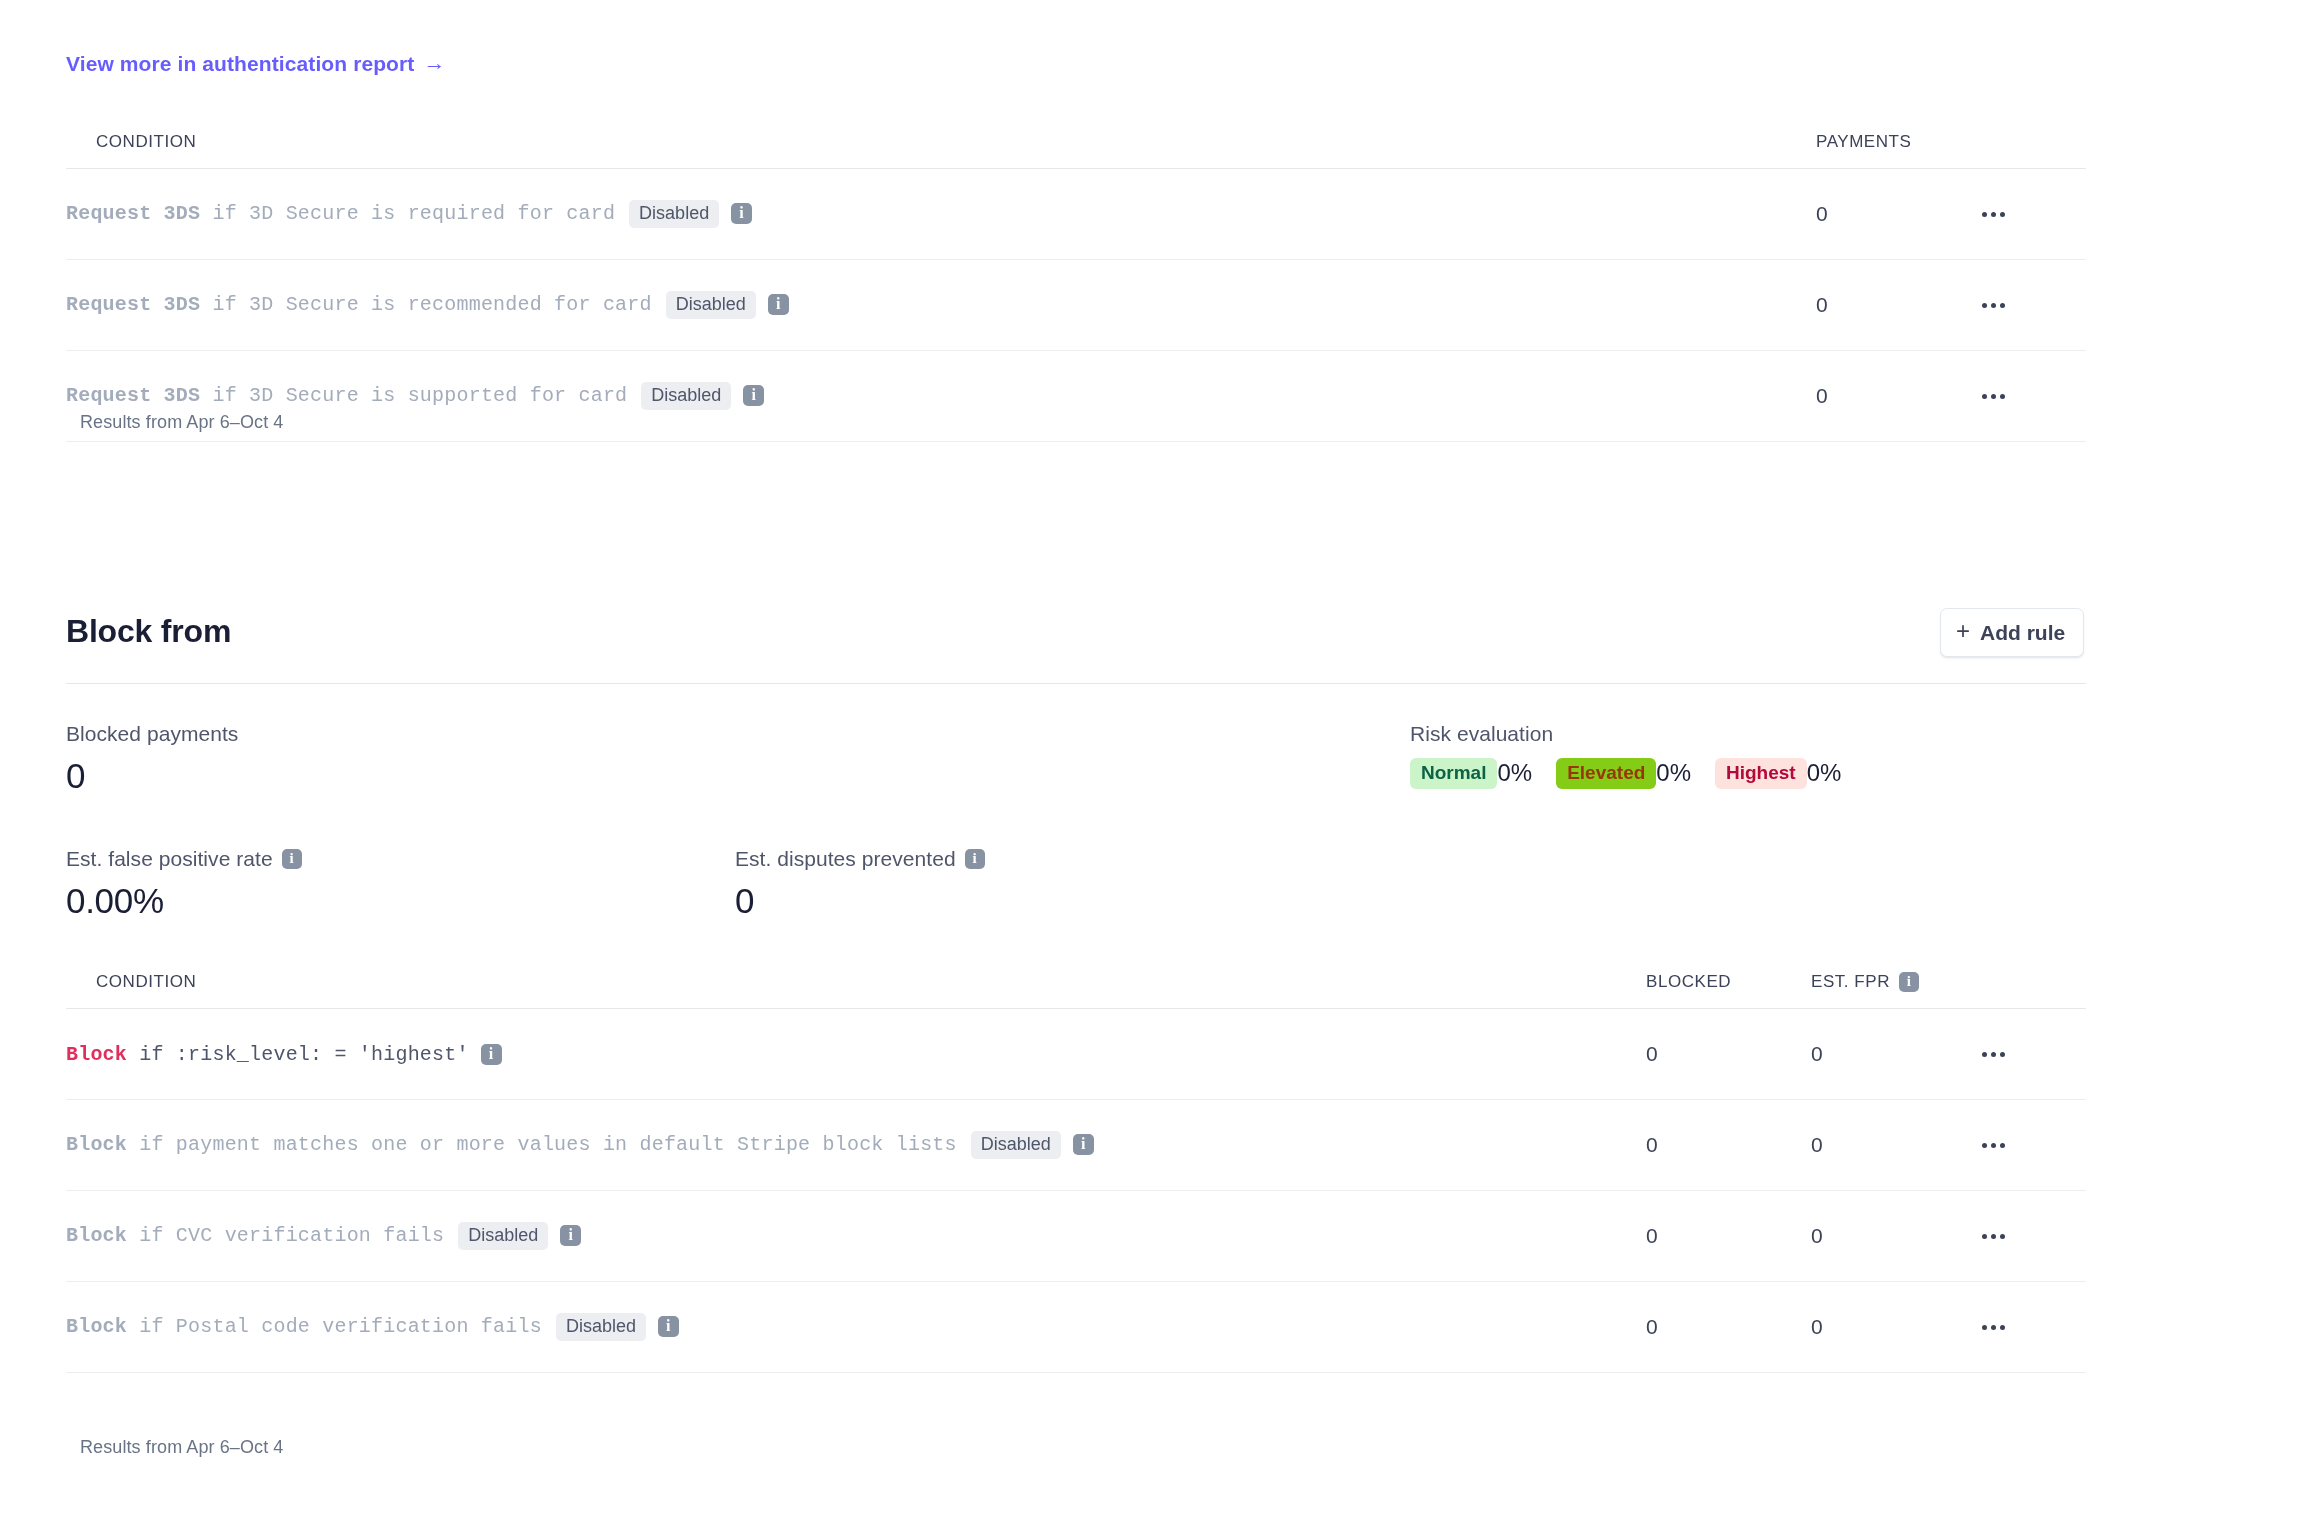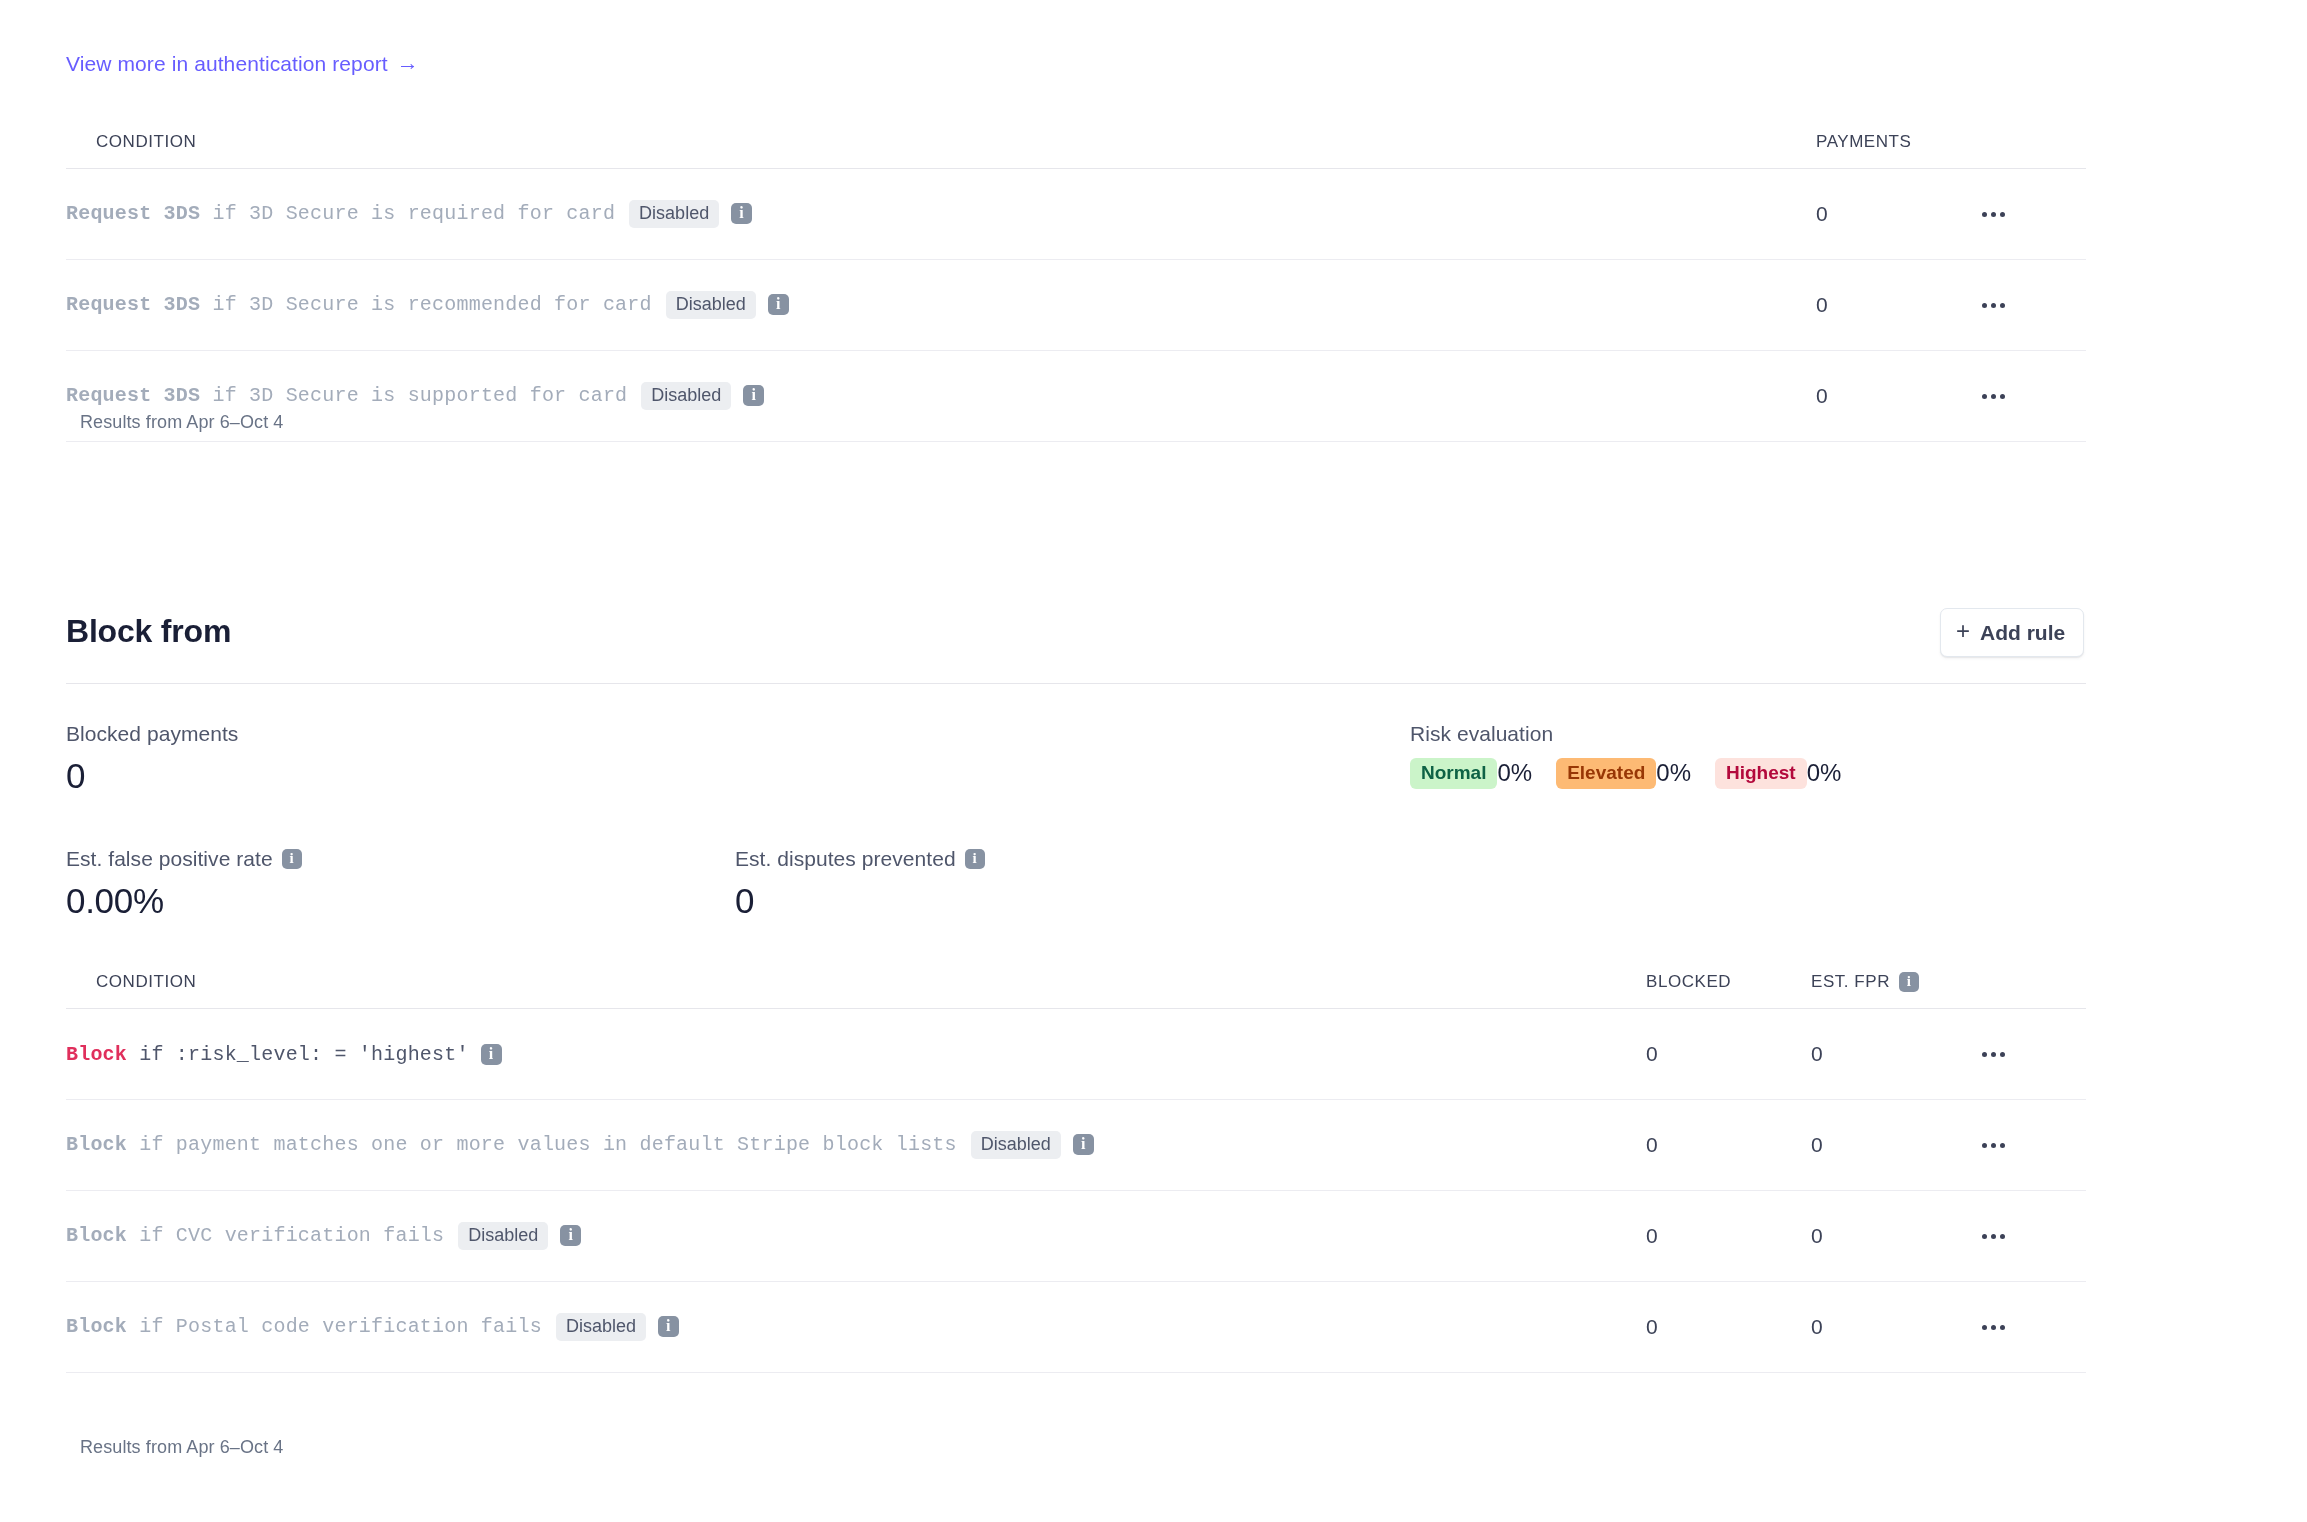--- a/index.html
+++ b/index.html
@@ -25,21 +25,21 @@
     position: absolute;
     left: 66px;
     top: 52px;
   }
   .top-link {
     display: inline-flex;
     align-items: center;
     gap: 9px;
     color: #675dff;
     font-size: 21px;
-    font-weight: 400;
+    font-weight: 700;
     letter-spacing: 0.1px;
     text-decoration: none;
     cursor: pointer;
     line-height: 1;
   }
   .top-link .arrow {
     font-size: 22px;
     line-height: 1;
     display: inline-block;
     transform: translateY(0px);
@@ -224,21 +224,21 @@
   }
   .risk-pill {
     display: inline-block;
     font-size: 19px;
     font-weight: 700;
     border-radius: 6px;
     padding: 4px 11px 5px 11px;
     line-height: 1.15;
   }
   .risk-pill.normal   { background: #cbf4c9; color: #0e6245; }
-  .risk-pill.elevated { background: #fdba74; color: #983705; }
+  .risk-pill.elevated { background: #84cc16; color: #983705; }
   .risk-pill.highest  { background: #fde2dd; color: #b3093c; }
   .risk-pct {
     font-size: 24px;
     color: #1a1f36;
     line-height: 1;
   }
 </style>
 </head>
 <body>
 

